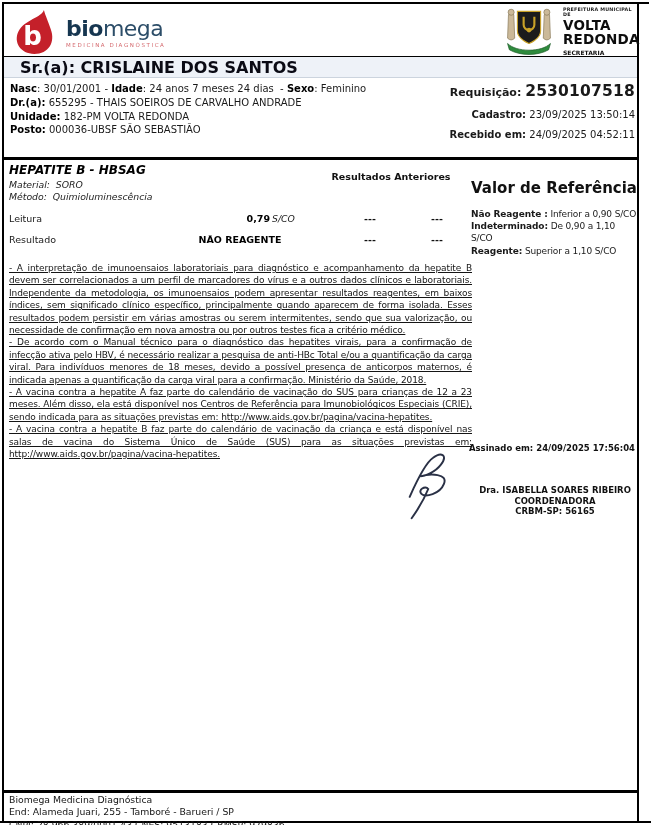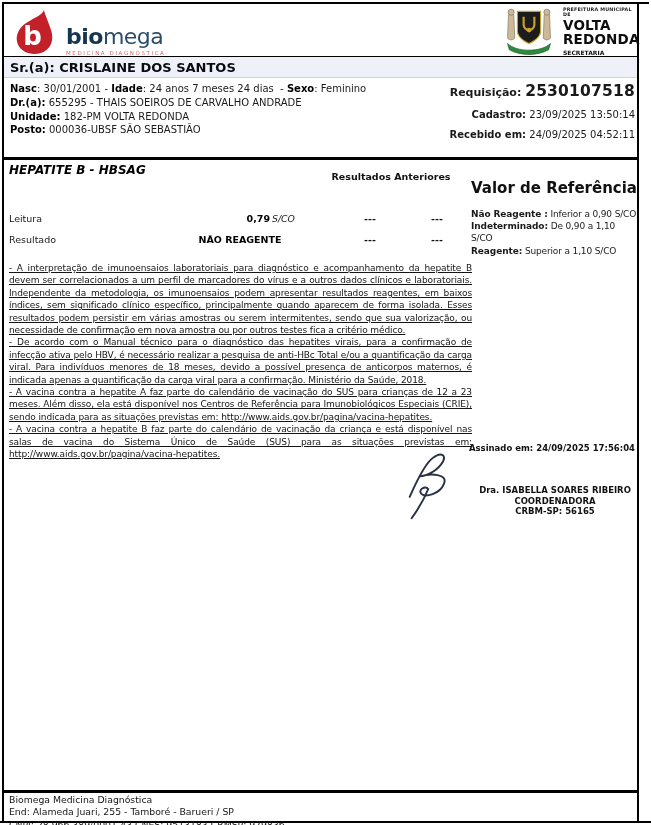--- a/index.html
+++ b/index.html
@@ -13,37 +13,37 @@
   .rule-bottom { left:0;   top:821px; width:651px; height:2px; }
   .rule-left   { left:2px; top:2px;  width:2px;  height:821px; }
   .rule-right  { left:637px; top:2px; width:2px; height:821px; }
   .rule-header { left:2px; top:56px; width:637px; height:1px; }
   .rule-thick1 { left:2px; top:157px; width:637px; height:3px; }
   .rule-thick2 { left:2px; top:790px; width:637px; height:3px; }
 
   
   .logo-wrap { position:absolute; left:10px; top:8px; display:flex; align-items:flex-start; }
   .logo-drop { width:50px; height:48px; }
-  .logo-texts { margin-left:6px; margin-top:18px; line-height:1; }
+  .logo-texts { margin-left:6px; margin-top:10px; line-height:1; }
   .logo-bio { font-size:22px; font-weight:800; color:#163650; letter-spacing:-0.5px; }
   .logo-mega { font-size:22px; font-weight:400; color:#2c4d68; letter-spacing:-0.5px; }
   .logo-tag { font-size:5.5px; color:#d4686d; letter-spacing:1.6px; margin-top:3px; }
 
   .crest-wrap { position:absolute; left:499px; top:6px; width:138px; display:flex; }
   .crest-svg { width:60px; height:50px; }
   .crest-texts { margin-left:4px; margin-top:2px; line-height:1; width:74px; }
   .crest-line1 { font-size:4.8px; font-weight:700; color:#222; letter-spacing:0.2px; }
   .crest-name { font-size:13.5px; font-weight:800; color:#0d0d0d; letter-spacing:0.2px; line-height:1.02; margin-top:1px; }
   .crest-line2 { font-size:6px; font-weight:700; color:#111; margin-top:2px; line-height:1.25; }
 
   
   .name-bar { position:absolute; left:4px; top:57px; width:633px; height:21px;
               background:#eef2f8; border-bottom:1px solid #ccd4de;
-              display:flex; align-items:center; padding-left:6px;
-              font-size:13px; font-weight:700; color:#0a0a14; }
+              display:flex; align-items:center; padding-left:16px;
+              font-size:16px; font-weight:700; color:#0a0a14; }
 
   
   .pinfo { position:absolute; left:10px; top:82px; width:420px; font-size:10px; line-height:13.8px; color:#1a1a1a; }
   .pinfo b { color:#000; }
   .req-block { position:absolute; right:16px; top:82px; width:260px; text-align:right; color:#1a1a1a; }
   .req-line1 { font-size:11px; font-weight:700; }
   .req-number { font-size:15.5px; font-weight:800; letter-spacing:0.2px; }
   .req-line { font-size:10px; margin-top:9px; }
   .req-line b { font-weight:700;margin-top:43px; }
 
@@ -147,20 +147,24 @@
     </div>
     <div class="req-line">
       <b>Cadastro:</b> <span>23/09/2025 13:50:14</span>
     </div>
     <div class="req-line">
       <b>Recebido em:</b> <span>24/09/2025 04:52:11</span>
     </div>
   </div>
 
   <div class="exam-title">HEPATITE B - HBSAG</div>
+  <div class="exam-meta">
+    <div><span>Material:</span>&nbsp; <span>SORO</span></div>
+    <div><span>Método:</span>&nbsp; <span>Quimioluminescência</span></div>
+  </div>
   <div class="col-prev">Resultados Anteriores</div>
   <div class="col-ref">Valor de Referência</div>
 
   <div class="row-label" style="top:213px;">Leitura</div>
   <div class="row-value" style="top:213px; left:150px; width:120px; text-align:right;">0,79</div>
   <div class="row-unit" style="top:213px; left:272px;">S/CO</div>
   <div class="dash" style="top:213px; left:340px;">---</div>
   <div class="dash" style="top:213px; left:407px;">---</div>
 
   <div class="row-label" style="top:234px;">Resultado</div>

